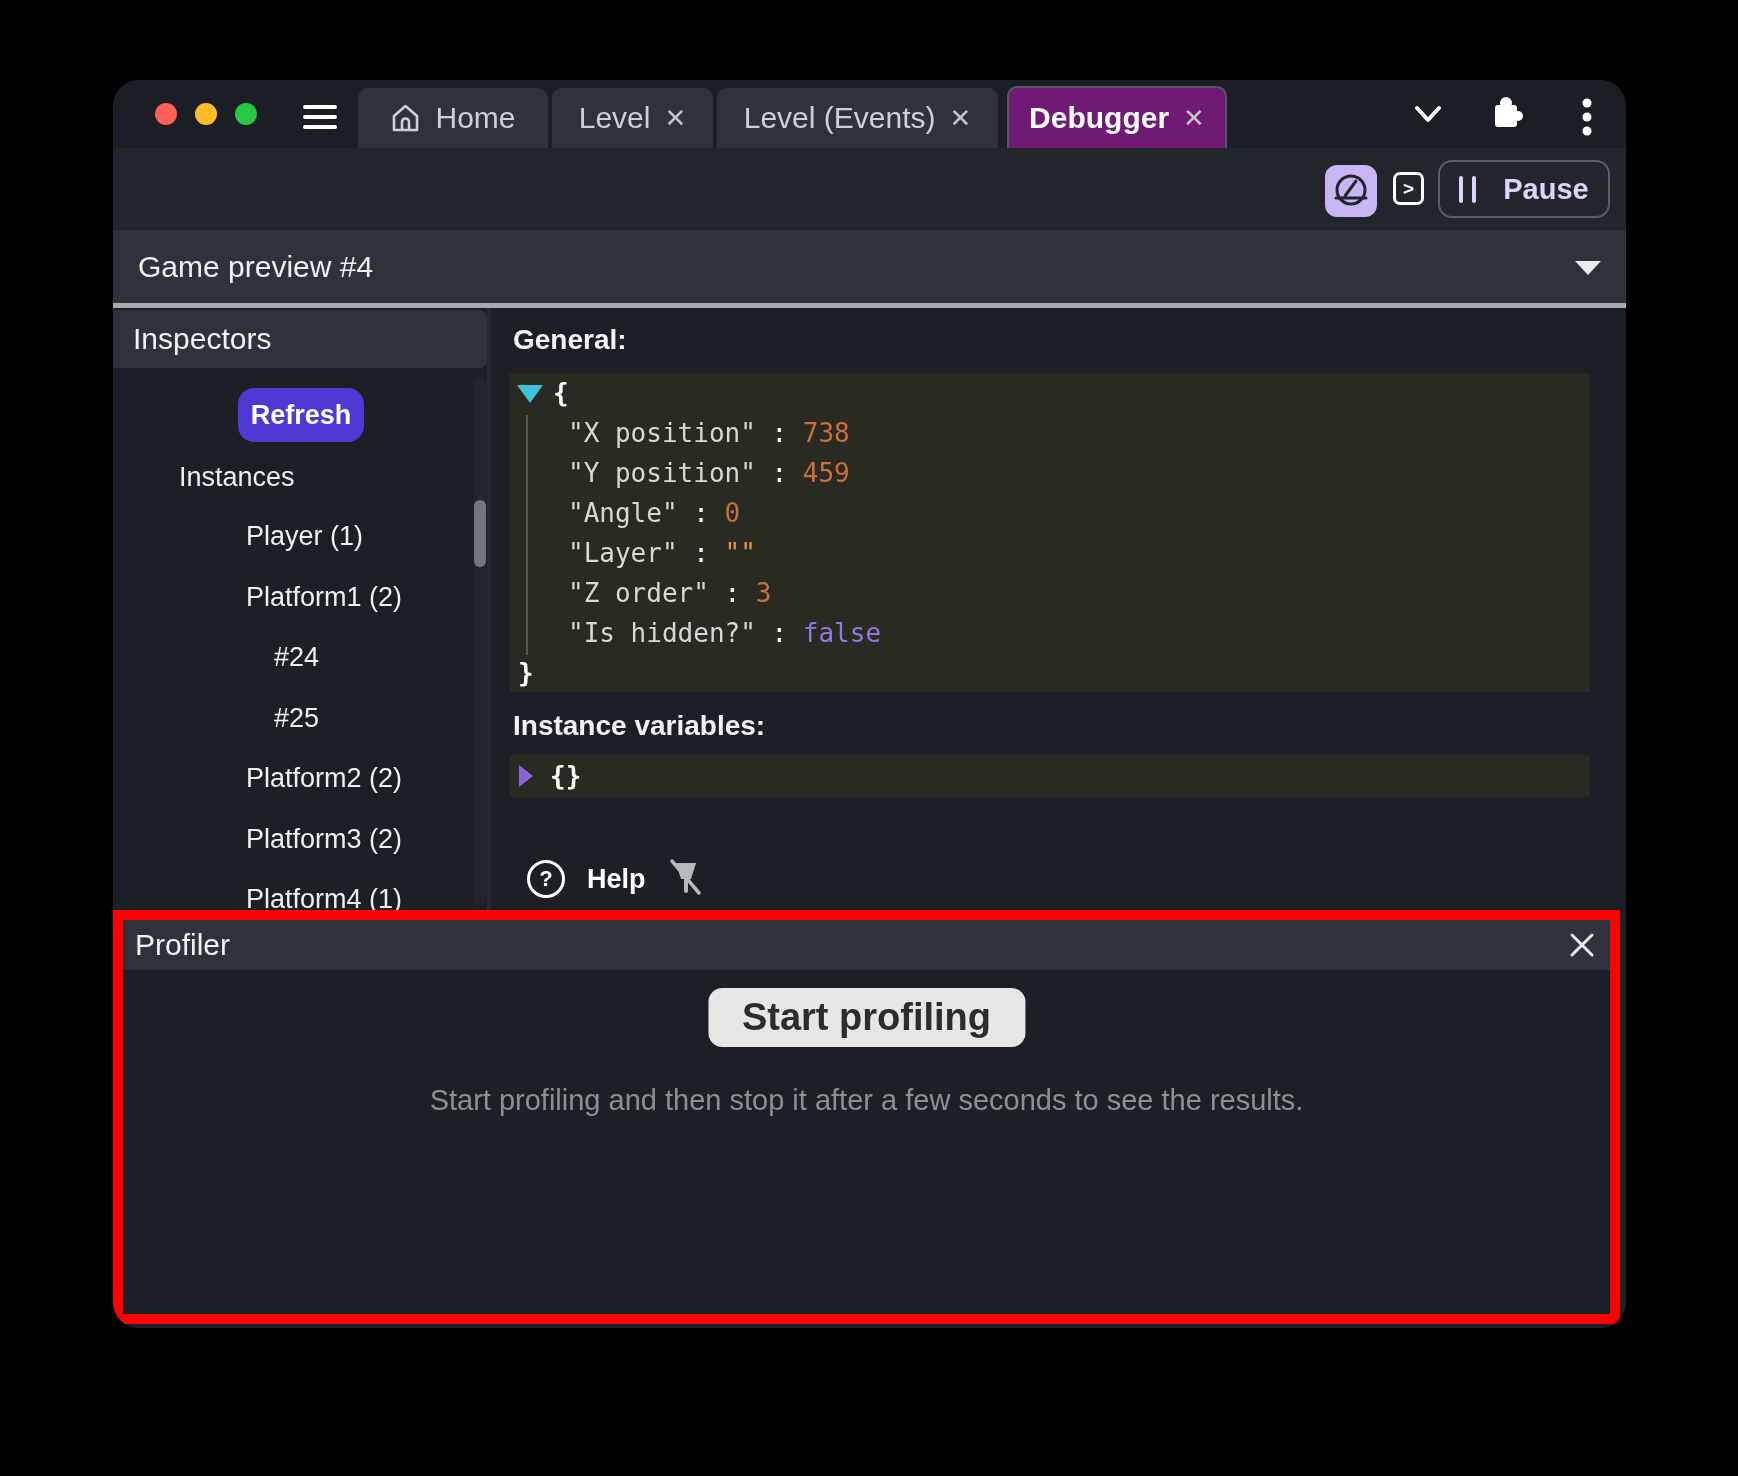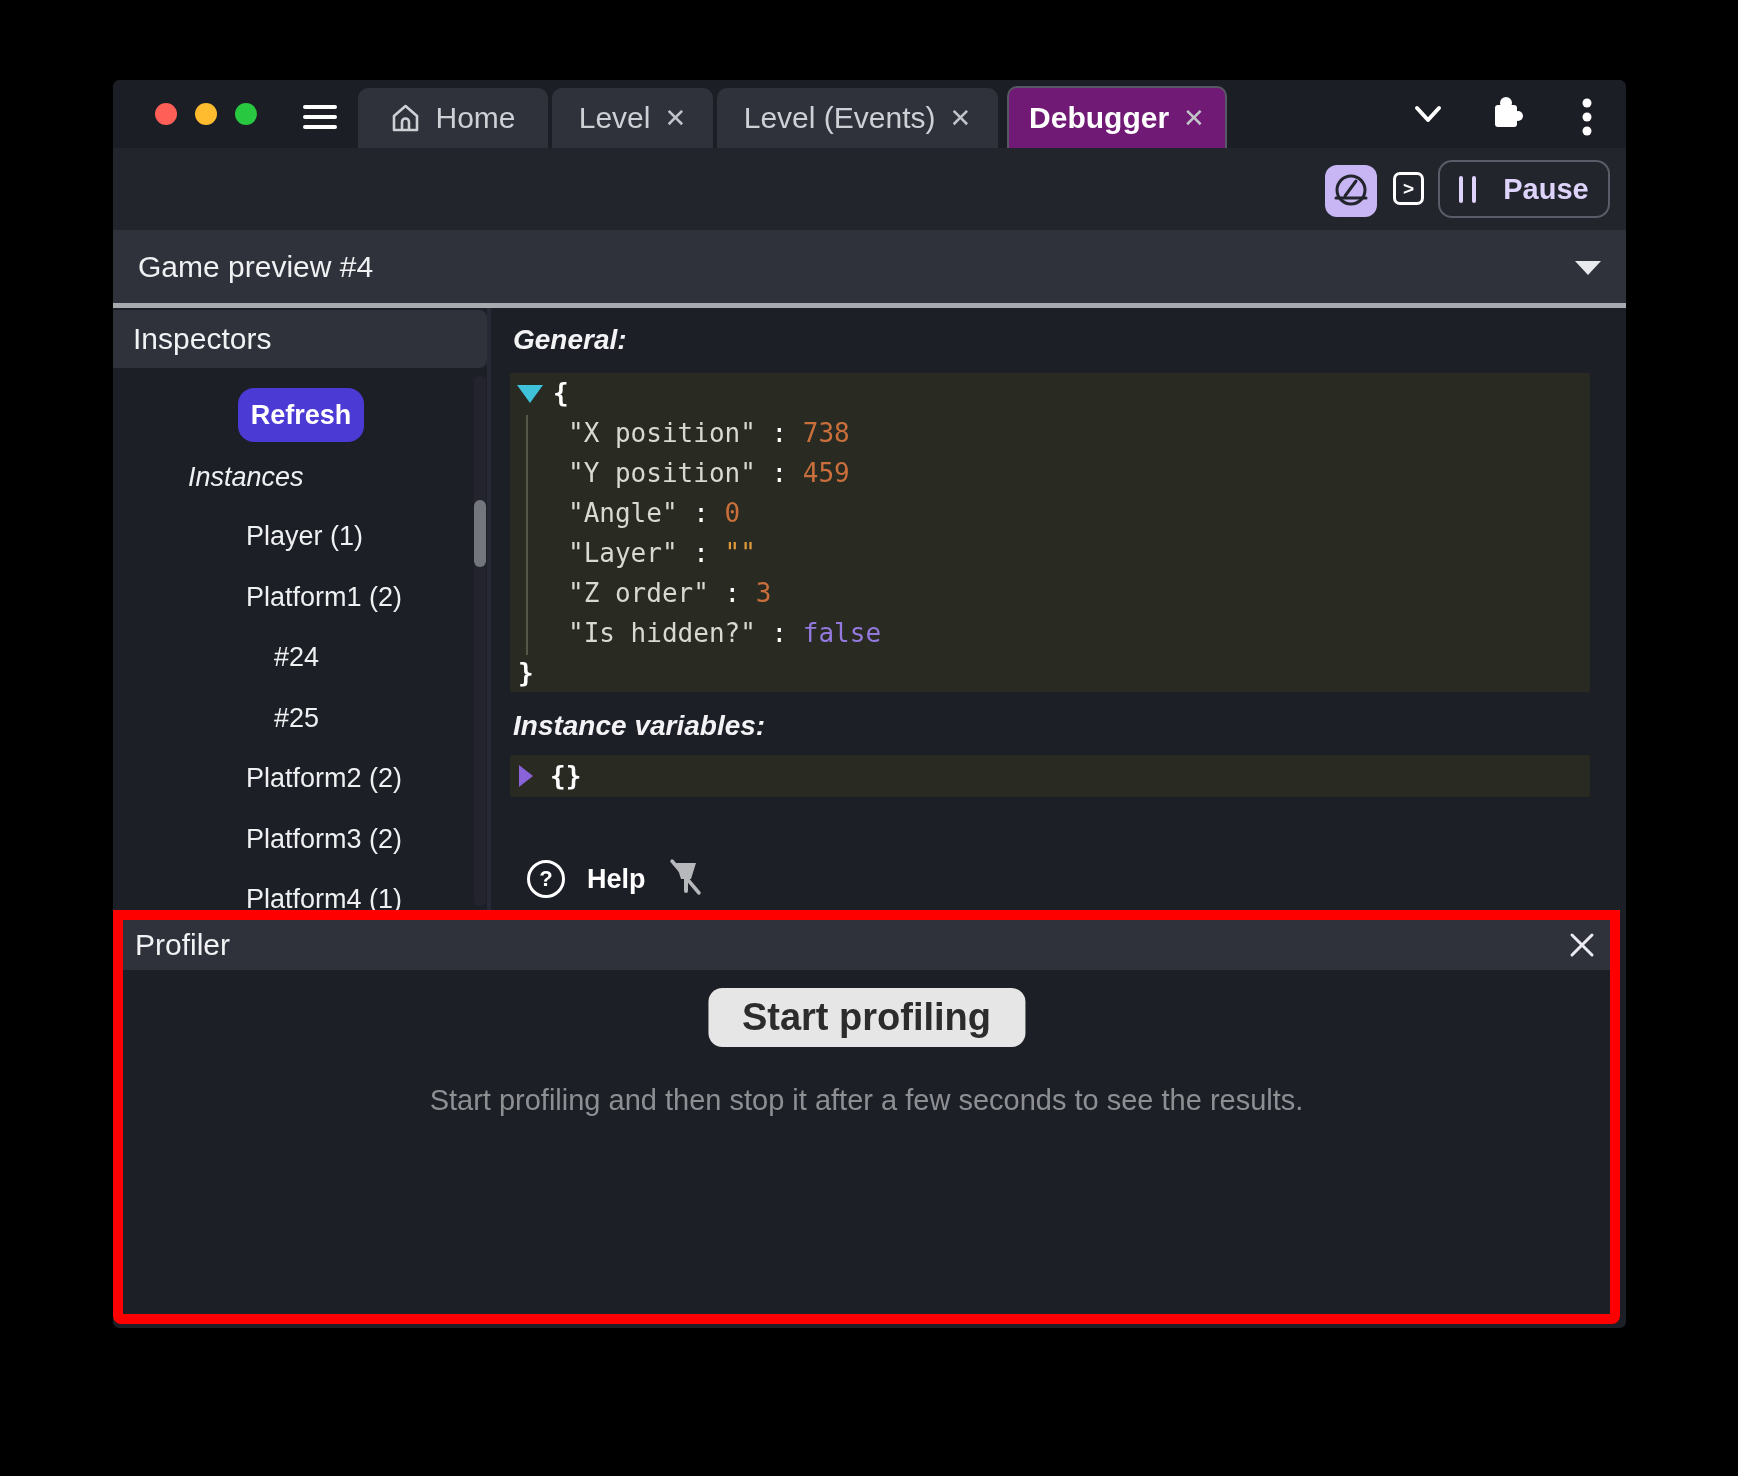--- a/index.html
+++ b/index.html
@@ -1,19 +1,19 @@
 <!DOCTYPE html>
 <html><head>
 <meta charset="utf-8">
 <title>Debugger</title>
 <style>
   html,body{margin:0;padding:0;background:#000;width:1738px;height:1476px;
     font-family:"Liberation Sans",sans-serif;-webkit-font-smoothing:antialiased;}
   .window{position:absolute;left:113px;top:80px;width:1513px;height:1248px;
-    background:#23252d;border-radius:7px;overflow:hidden;}
+    background:#23252d;border-radius:26px;overflow:hidden;}
   
   .titlebar{position:absolute;left:0;top:0;width:1513px;height:68px;background:#1c1e25;}
   .light{position:absolute;top:23px;width:22px;height:22px;border-radius:50%;}
   .light.red{left:42px;background:#ff5f57;}
   .light.yellow{left:82px;background:#febc2e;}
   .light.green{left:122px;background:#28c840;}
   .hamburger{position:absolute;left:190px;top:25px;width:34px;height:24px;cursor:pointer;}
   .hamburger span{position:absolute;left:0;width:34px;height:4px;background:#fff;border-radius:2px;}
   .hamburger span:nth-child(1){top:0;}.hamburger span:nth-child(2){top:10px;}.hamburger span:nth-child(3){top:20px;}
   .tab{position:absolute;top:8px;height:60px;background:#2f323b;border-radius:10px 10px 0 0;
@@ -49,21 +49,21 @@
   .inspectors-header span{position:absolute;left:20px;line-height:58px;color:#f1f2f4;font-size:30px;}
   .sidebar-divider{position:absolute;left:374px;top:228px;width:4px;height:602px;background:#272934;}
   .refresh-btn{position:absolute;left:125px;top:308px;width:126px;height:54px;border-radius:16px;
     background:#4b3ad3;border:none;color:#fff;font-size:27px;font-weight:bold;cursor:pointer;
     font-family:"Liberation Sans",sans-serif;}
   .tree-row{position:absolute;height:40px;line-height:40px;color:#eef0f2;font-size:27px;cursor:pointer;
     width:340px;box-sizing:border-box;}
   .scroll-track{position:absolute;left:361px;top:296px;width:12px;height:530px;background:#23242e;border-radius:6px;}
   .scroll-thumb{position:absolute;left:361px;top:420px;width:12px;height:67px;background:#74767d;border-radius:6px;cursor:pointer;}
   
-  .section-label{position:absolute;color:#f3f3f5;font-size:28px;font-weight:600;font-style:italic;}
+  .section-label{position:absolute;color:#f3f3f5;font-size:28px;font-weight:600;}
   .json-box{position:absolute;left:397px;width:1080px;background:#292a21;border-radius:2px;}
   .json-line{position:absolute;left:0;width:100%;height:40px;line-height:40px;
     font-family:"DejaVu Sans Mono",monospace;font-size:26px;white-space:pre;}
   .j-key{color:#d9d9d3;}
   .j-colon{color:#fff;}
   .v-number{color:#c96f3b;}
   .v-string{color:#e09a3e;}
   .v-boolean{color:#9379de;}
   .j-brace{color:#fff;font-weight:bold;}
   .tri-down{position:absolute;left:7px;top:12px;width:0;height:0;cursor:pointer;
@@ -173,21 +173,21 @@
   </div>
   <div class="separator"></div>
   <div class="content-bg"></div>
 
   <div class="inspectors-header">
     <span>Inspectors</span>
   </div>
   <div class="sidebar-divider"></div>
   <button class="refresh-btn">Refresh</button>
   <div id="tree-container">
-      <div class="tree-row" style="top: 377px; left: 16px; padding-left: 59px; font-style: italic;">Instances</div>
+      <div class="tree-row" style="top: 377px; left: 7px; padding-left: 59px;">Instances</div>
       <div class="tree-row" style="top: 436px; left: 0px; padding-left: 133px;">Player (1)</div>
       <div class="tree-row" style="top: 496.5px; left: 0px; padding-left: 133px;">Platform1 (2)</div>
       <div class="tree-row" style="top: 557px; left: 0px; padding-left: 161px;">#24</div>
       <div class="tree-row" style="top: 617.5px; left: 0px; padding-left: 161px;">#25</div>
       <div class="tree-row" style="top: 678px; left: 0px; padding-left: 133px;">Platform2 (2)</div>
       <div class="tree-row" style="top: 738.5px; left: 0px; padding-left: 133px;">Platform3 (2)</div>
       <div class="tree-row" style="top: 799px; left: 0px; padding-left: 133px;">Platform4 (1)</div>
     </div>
   <div class="scroll-track"></div>
   <div class="scroll-thumb"></div>

